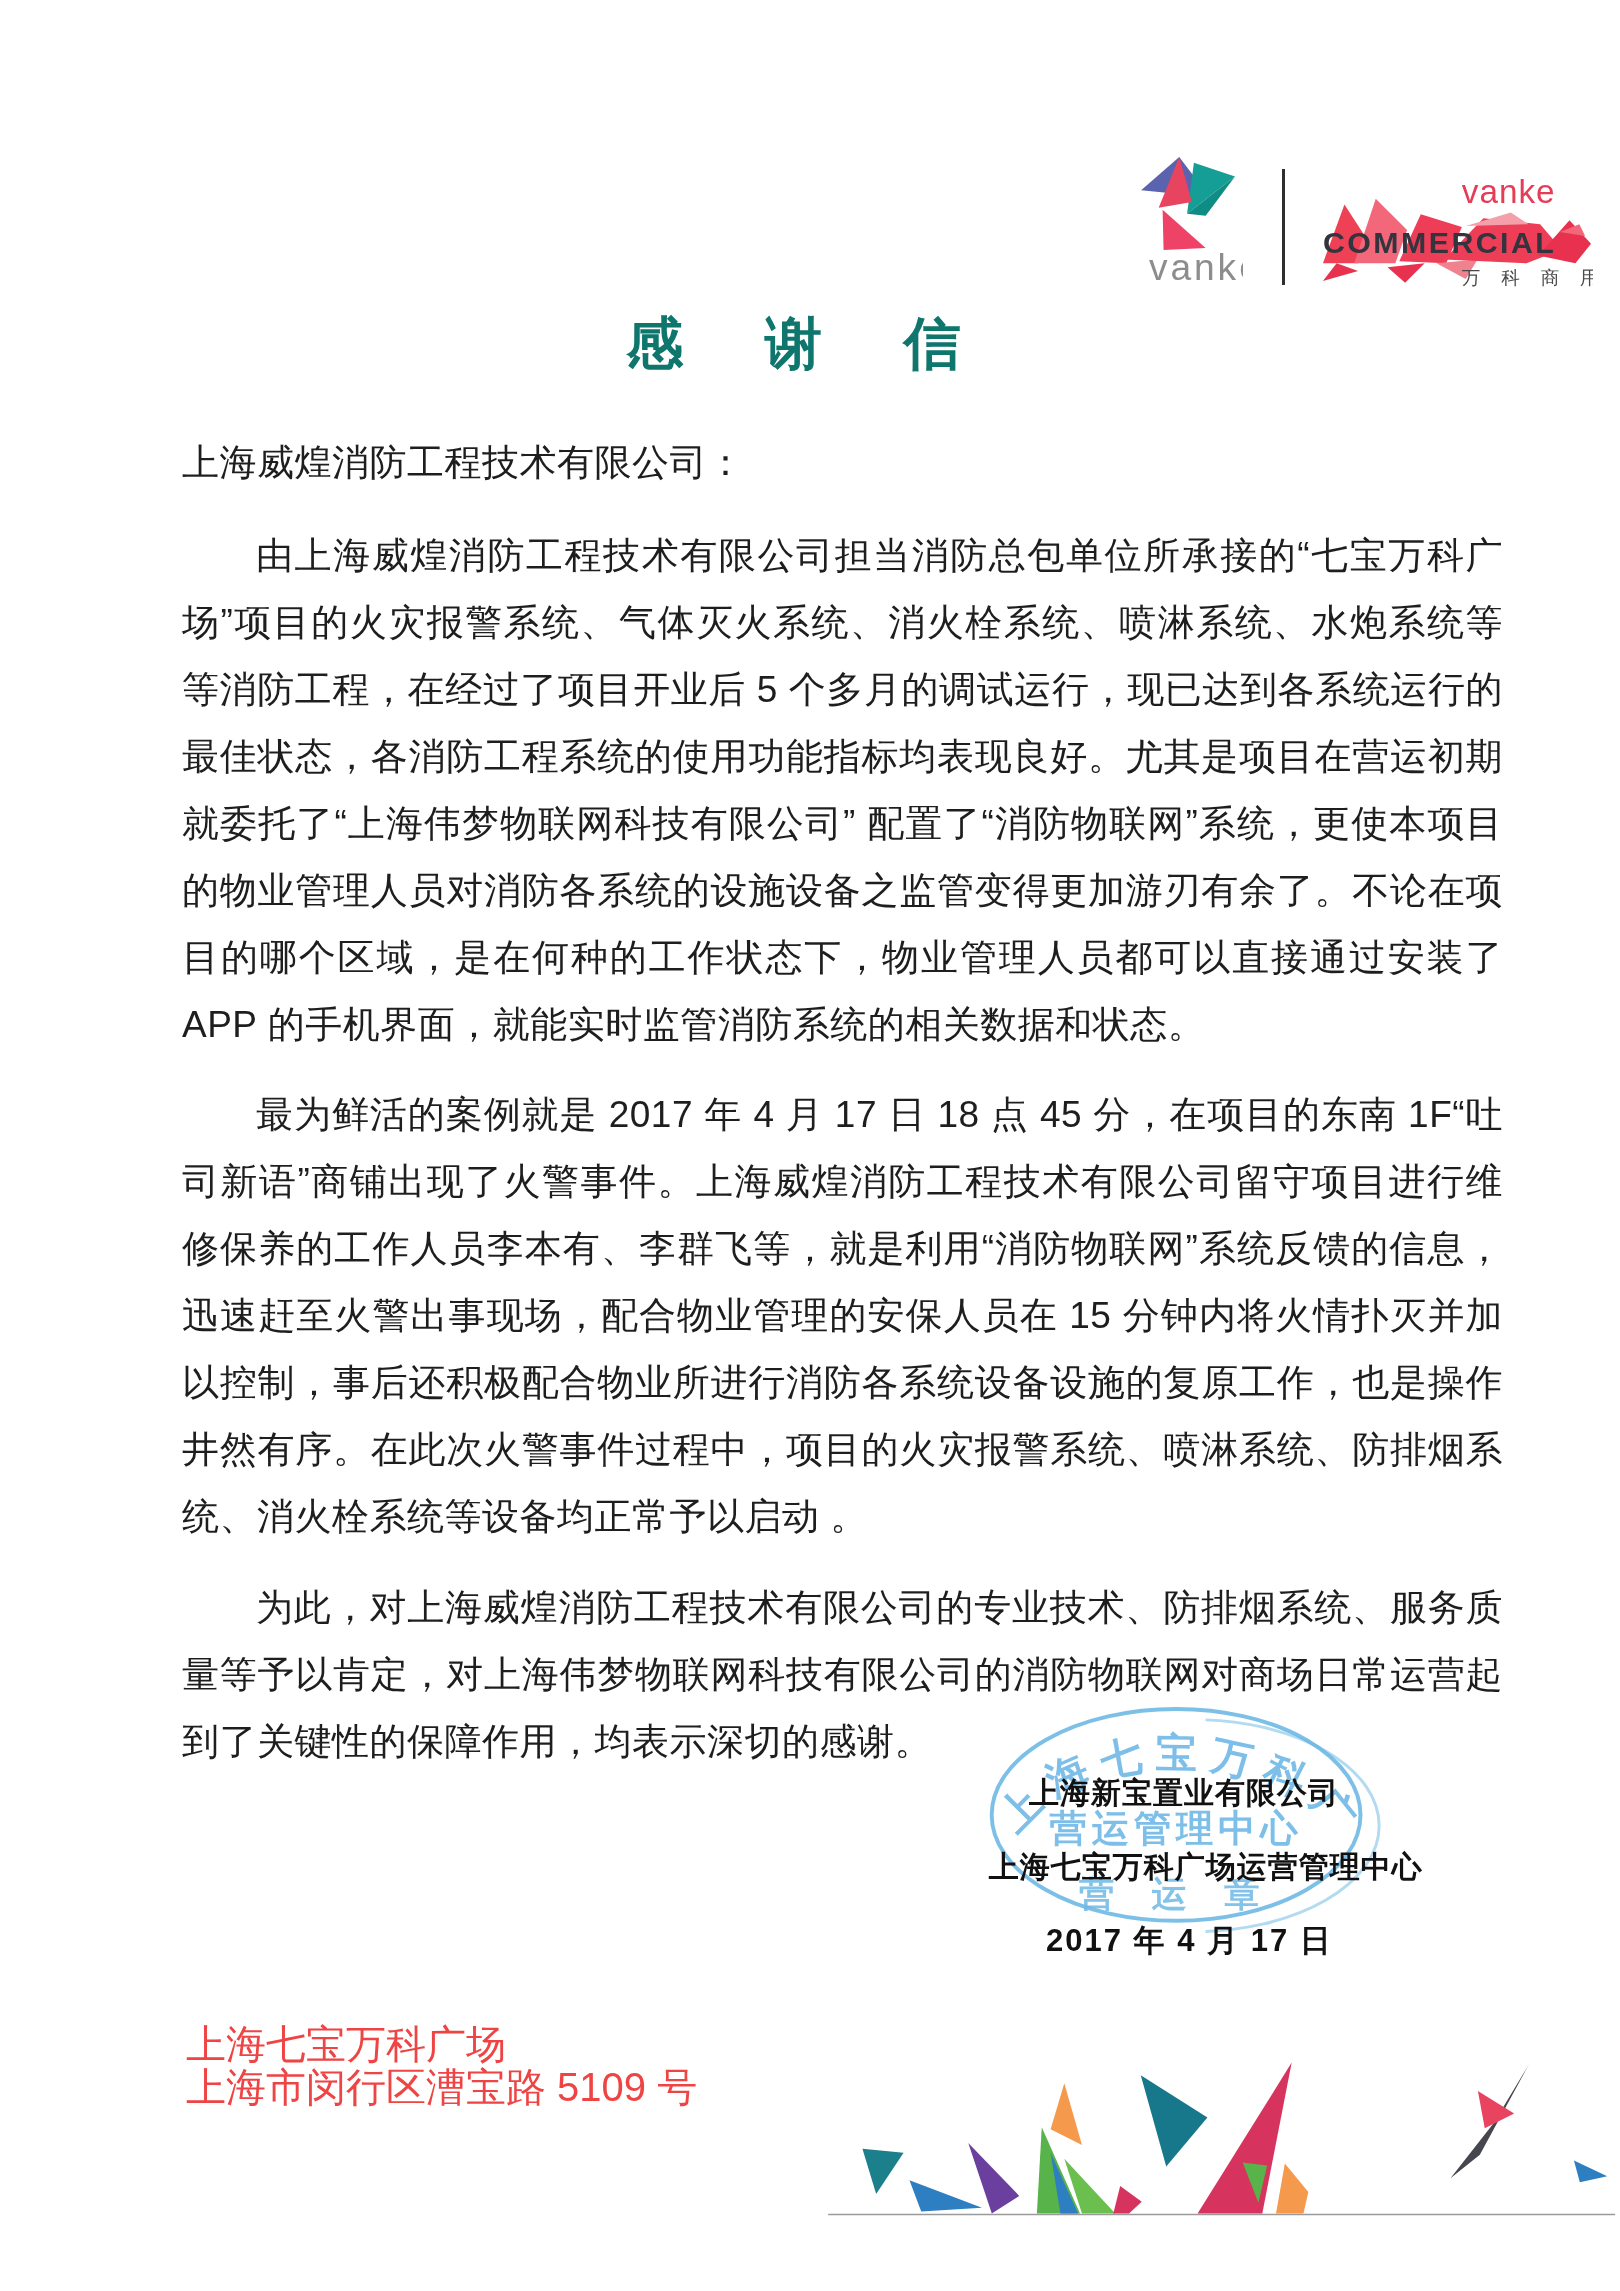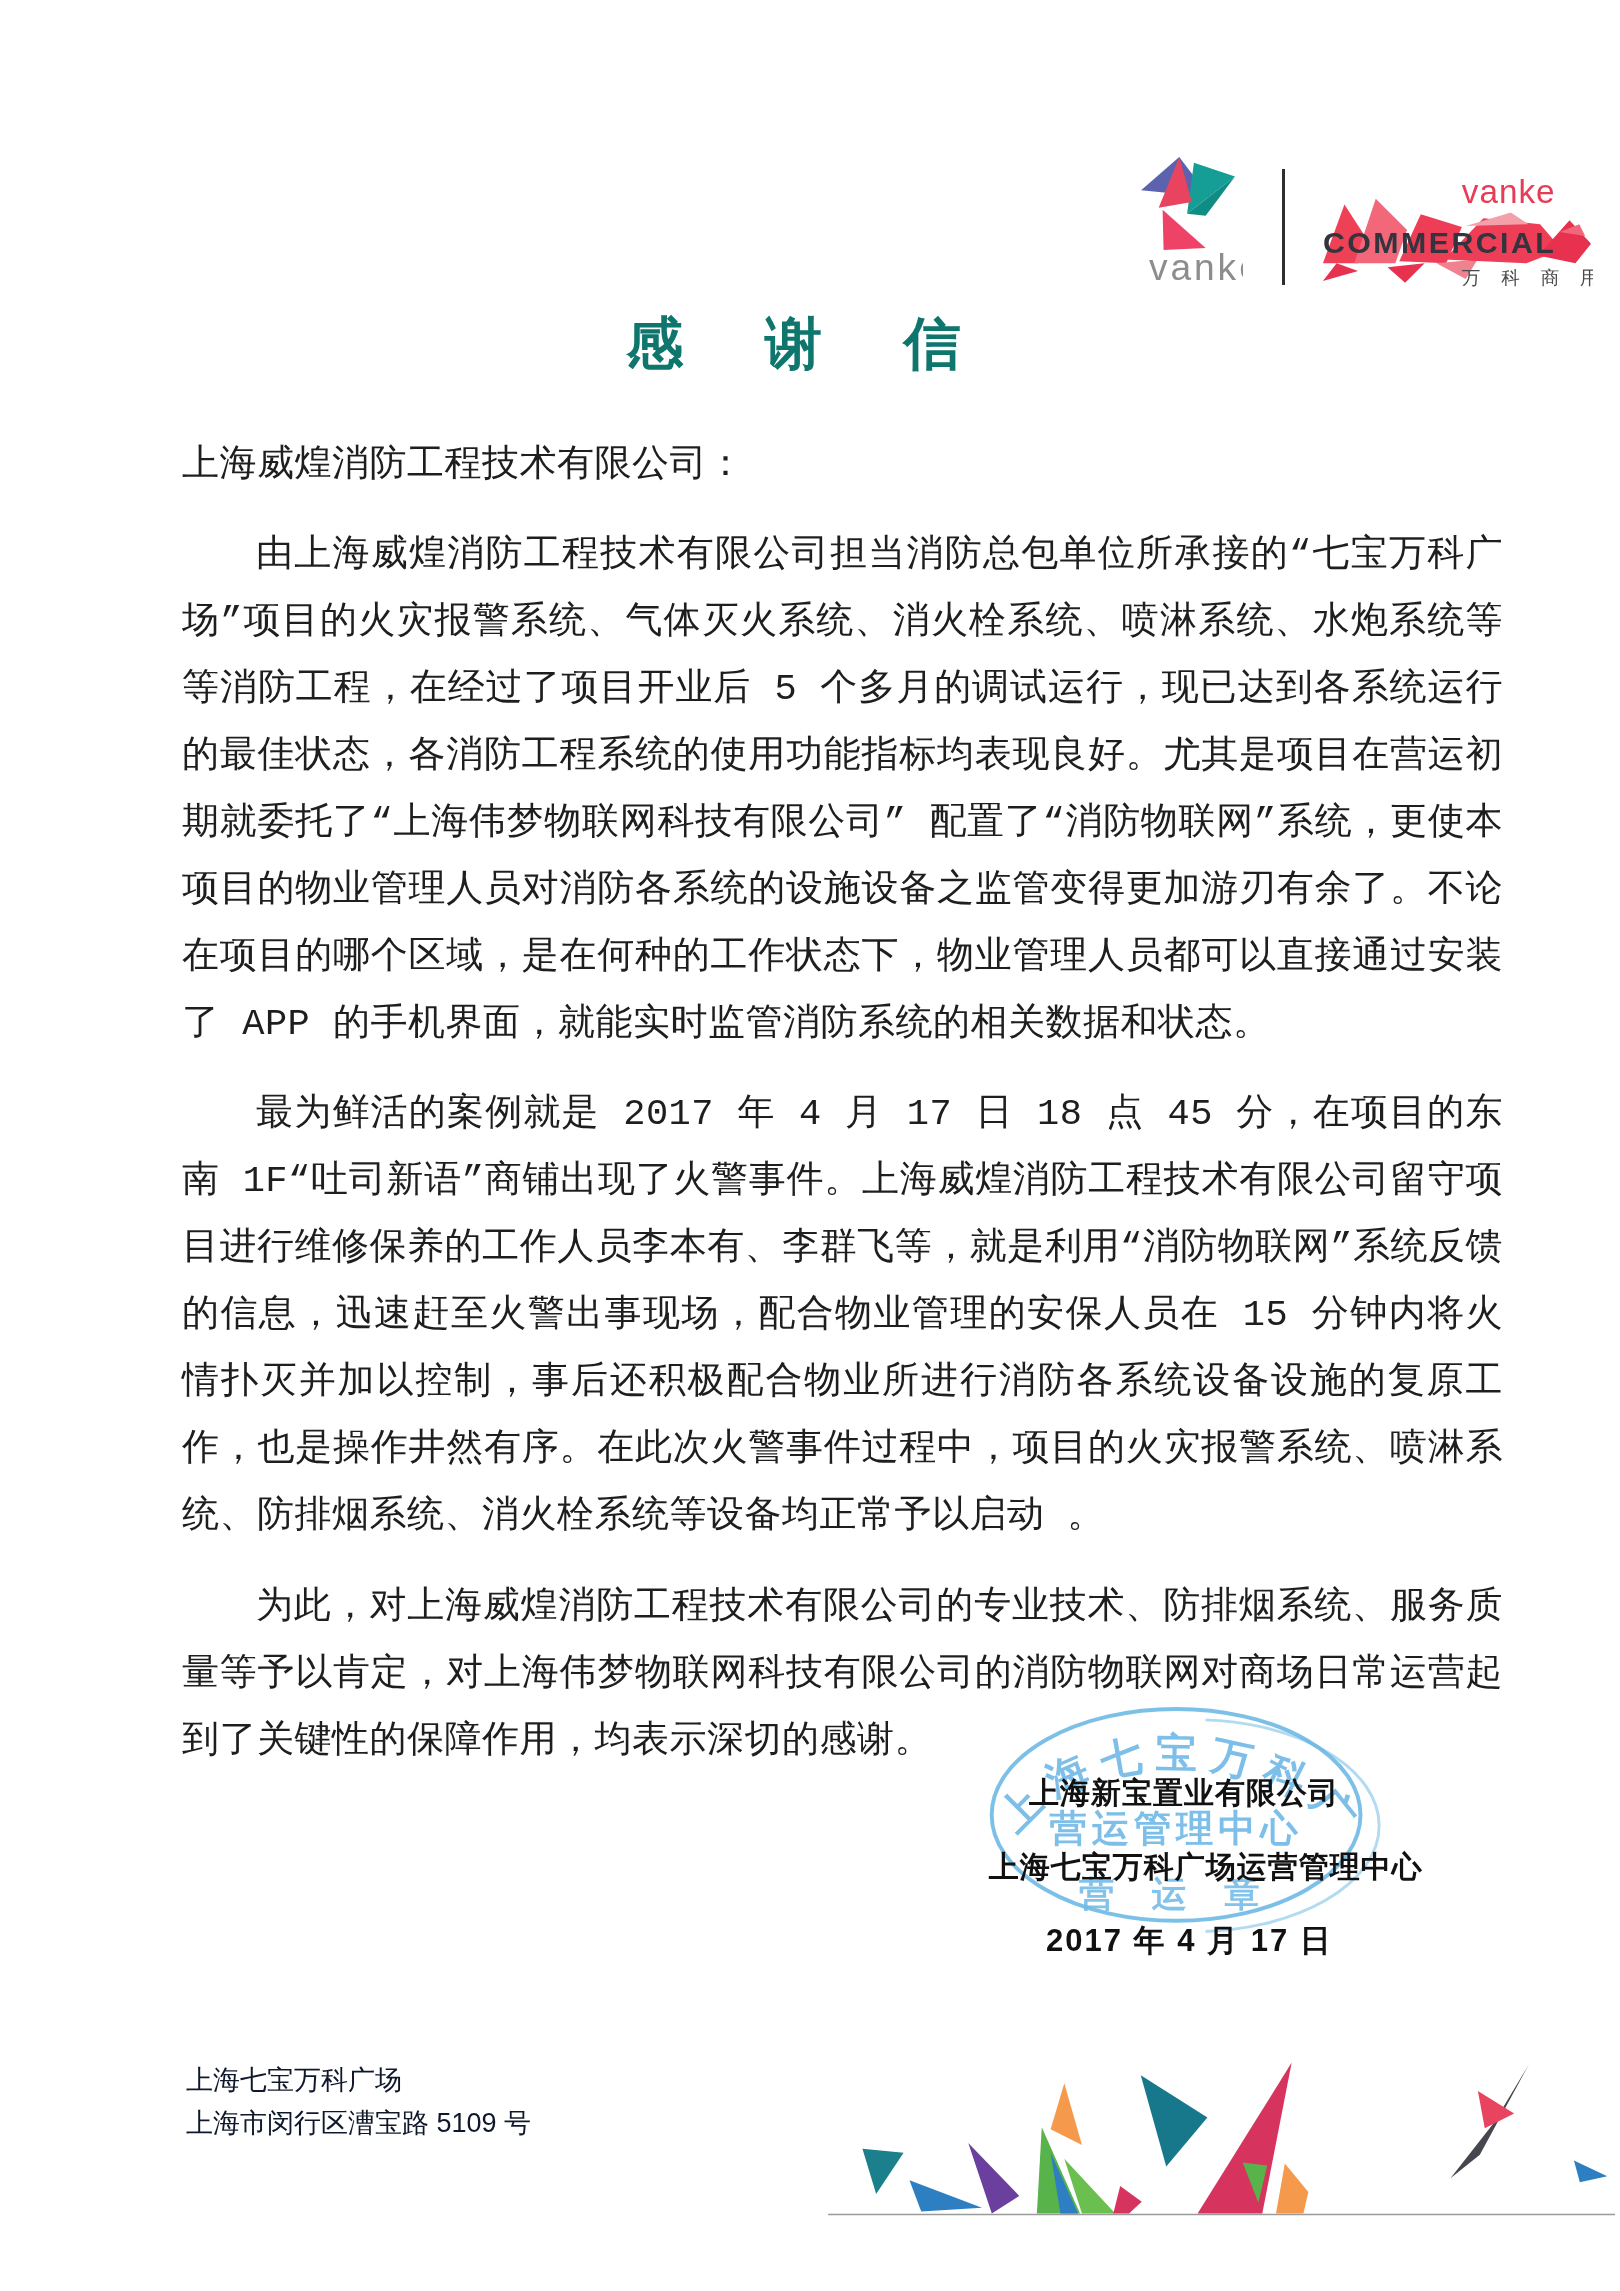--- a/index.html
+++ b/index.html
@@ -18,30 +18,30 @@
     position:absolute;top:306px;left:0;width:100%;text-align:center;
     font-size:57px;font-weight:bold;letter-spacing:33px;color:#0f766e;
   }
   
   .letter{
     position:absolute;top:429px;left:182px;width:1321px;
     font-size:37px;line-height:67px;letter-spacing:0.5px;text-align:justify;
     color:#1e1e1e;
   }
   .salutation{margin:0 0 25.5px 0;}
-  .letter p{margin:23.5px 0 0 0;text-indent:2em;font-family:Liberation Mono, monospace;}
+  .letter p{margin:23.5px 0 0 0;text-indent:2em;}
   
   .sig-block{position:absolute;left:975px;top:1702px;width:461px;height:274px;}
   .stamp-svg{position:absolute;left:0;top:0;width:412px;height:265px;}
   .sig-line{position:absolute;white-space:nowrap;font-weight:bold;color:#111;text-align:center;}
   .sig-company{left:54px;top:71px;font-size:30px;letter-spacing:1px;}
   .sig-center{left:13.7px;top:145px;font-size:30px;letter-spacing:1px;}
   .sig-date{left:71px;top:218px;font-size:31px;letter-spacing:2px;}
   
-  .address{position:absolute;left:186px;top:2023px;font-size:27px;line-height:43px;color:#0f172a;margin-top:36px;}
+  .address{position:absolute;left:186px;top:2023px;font-size:40px;line-height:43px;color:#ef4444;}
   
   .deco{position:absolute;left:0;top:2039px;width:1620px;height:253px;}
 </style>
 </head>
 <body>
 
 <div class="logo-band">
   <svg class="pinwheel" viewBox="0 0 108 138">
     <polygon points="43,2 4,36 74,43" fill="#5c63ae"></polygon>
     <polygon points="100,22 58,8 51,60" fill="#159e96"></polygon>

